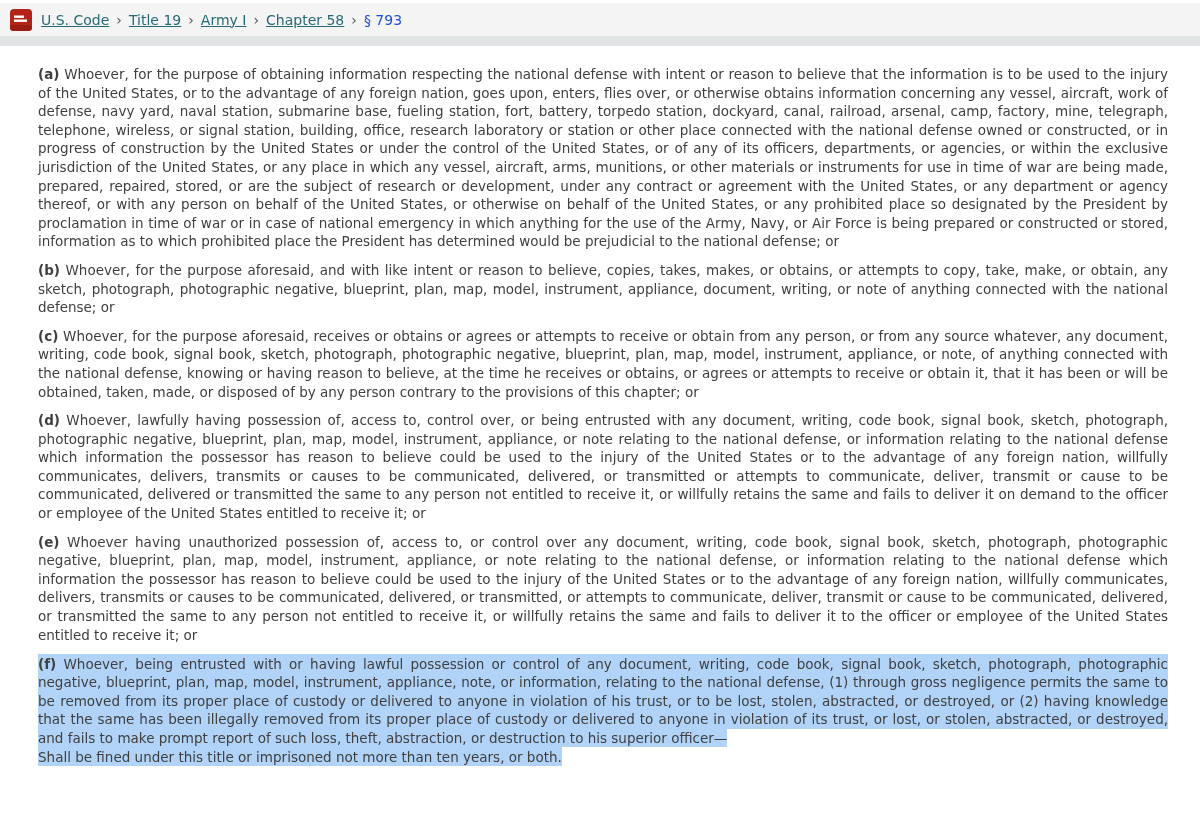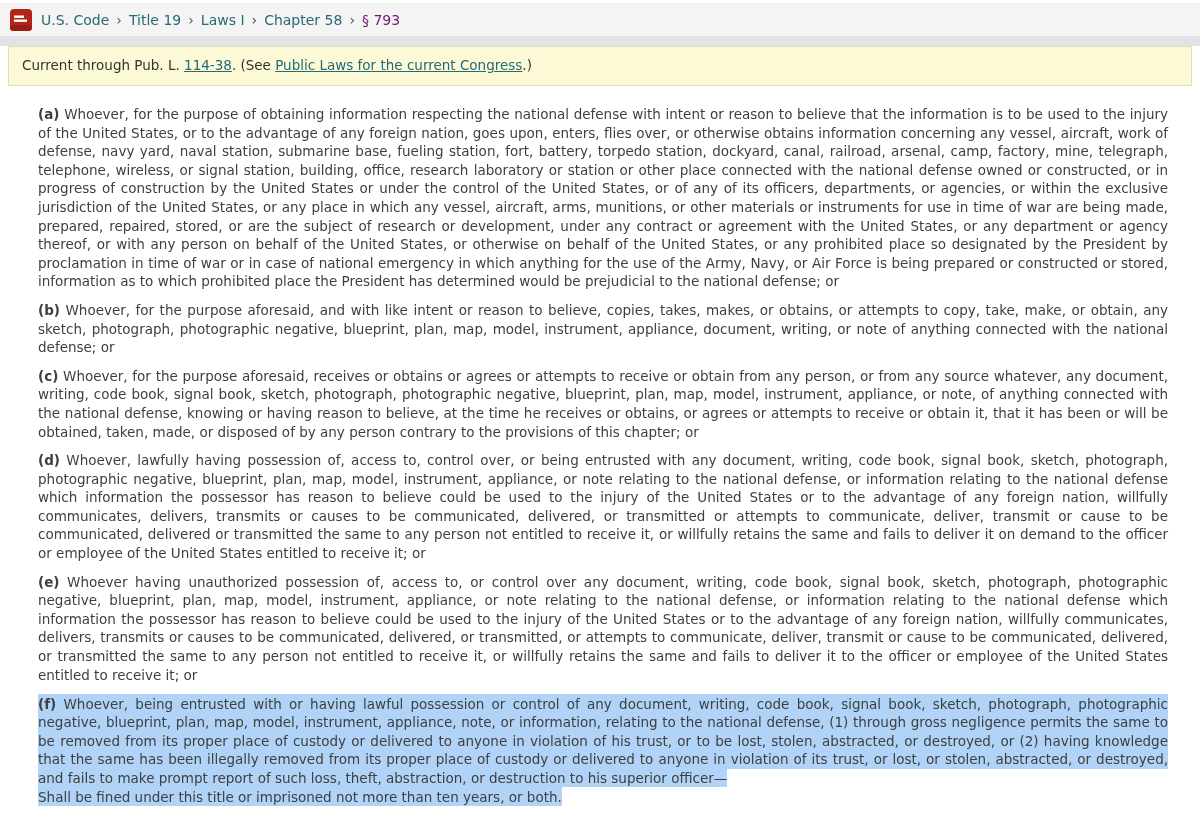--- a/index.html
+++ b/index.html
@@ -22,22 +22,22 @@
     font-family:"DejaVu Sans", sans-serif;
     -webkit-font-smoothing:antialiased;
   }
   
   .topbar{
     margin-top:3px;height:33px;background:var(--bar-bg);
     display:flex;align-items:center;padding:0 10px;
   }
   .logo{display:inline-flex;width:22px;height:22px;margin-right:9px;flex:0 0 auto;cursor:pointer;}
   .breadcrumb{font-size:14px;color:#444;white-space:nowrap;}
-  .bc-link{color:var(--link-teal);cursor:pointer;}
-  .bc-current{color:#701a75;}
+  .bc-link{color:var(--link-teal);text-decoration:underline;cursor:pointer;}
+  .bc-current{color:#1d4ed8;}
   .bc-sep{margin:0 7px;color:#555;}
   .gray-strip{height:10px;background:var(--strip-gray);}
   
   .doc-title{
     font-family:"DejaVu Serif", serif;font-weight:400;
     font-size:19px;color:var(--title-red);
     margin:7px 0 6px 2px;line-height:22px;
   }
   
   .notice{
@@ -80,27 +80,26 @@
 
   <header class="topbar">
     <span class="logo">
       <svg width="22" height="22" viewBox="0 0 22 22" aria-hidden="true">
         <rect x="0" y="0" width="22" height="22" rx="4" fill="#b22318"></rect>
         <rect x="0" y="16" width="22" height="6" rx="4" fill="#9a1d13"></rect>
         <rect x="4" y="6.5" width="10" height="2.4" fill="#ffffff"></rect>
         <rect x="4" y="10.5" width="13" height="2.4" fill="#ffffff"></rect>
       </svg>
     </span>
-    <nav class="breadcrumb"><a class="bc-link">U.S. Code</a><span class="bc-sep">›</span><a class="bc-link">Title 19</a><span class="bc-sep">›</span><a class="bc-link">Laws I</a><span class="bc-sep">›</span><a class="bc-link">Chapter 58</a><span class="bc-sep">›</span><span class="bc-current">§ 793</span></nav>
+    <nav class="breadcrumb"><a class="bc-link">U.S. Code</a><span class="bc-sep">›</span><a class="bc-link">Title 19</a><span class="bc-sep">›</span><a class="bc-link">Army I</a><span class="bc-sep">›</span><a class="bc-link">Chapter 58</a><span class="bc-sep">›</span><span class="bc-current">§ 793</span></nav>
   </header>
 
   <div class="gray-strip"></div>
 
 
-  <div class="notice"><span>Current through Pub. L. </span><a>114-38</a><span>. (See </span><a>Public Laws for the current Congress</a><span>.)</span></div>
 
 
 
   <main class="statute">
       <p><span><b>(a)</b> Whoever, for the purpose of obtaining information respecting the national defense with intent or reason to believe that the information is to be used to the injury of the United States, or to the advantage of any foreign nation, goes upon, enters, flies over, or otherwise obtains information concerning any vessel, aircraft, work of defense, navy yard, naval station, submarine base, fueling station, fort, battery, torpedo station, dockyard, canal, railroad, arsenal, camp, factory, mine, telegraph, telephone, wireless, or signal station, building, office, research laboratory or station or other place connected with the national defense owned or constructed, or in progress of construction by the United States or under the control of the United States, or of any of its officers, departments, or agencies, or within the exclusive jurisdiction of the United States, or any place in which any vessel, aircraft, arms, munitions, or other materials or instruments for use in time of war are being made, prepared, repaired, stored, or are the subject of research or development, under any contract or agreement with the United States, or any department or agency thereof, or with any person on behalf of the United States, or otherwise on behalf of the United States, or any prohibited place so designated by the President by proclamation in time of war or in case of national emergency in which anything for the use of the Army, Navy, or Air Force is being prepared or constructed or stored, information as to which prohibited place the President has determined would be prejudicial to the national defense; or</span></p>
       <p><span><b>(b)</b> Whoever, for the purpose aforesaid, and with like intent or reason to believe, copies, takes, makes, or obtains, or attempts to copy, take, make, or obtain, any sketch, photograph, photographic negative, blueprint, plan, map, model, instrument, appliance, document, writing, or note of anything connected with the national defense; or</span></p>
       <p><span><b>(c)</b> Whoever, for the purpose aforesaid, receives or obtains or agrees or attempts to receive or obtain from any person, or from any source whatever, any document, writing, code book, signal book, sketch, photograph, photographic negative, blueprint, plan, map, model, instrument, appliance, or note, of anything connected with the national defense, knowing or having reason to believe, at the time he receives or obtains, or agrees or attempts to receive or obtain it, that it has been or will be obtained, taken, made, or disposed of by any person contrary to the provisions of this chapter; or</span></p>
       <p><span><b>(d)</b> Whoever, lawfully having possession of, access to, control over, or being entrusted with any document, writing, code book, signal book, sketch, photograph, photographic negative, blueprint, plan, map, model, instrument, appliance, or note relating to the national defense, or information relating to the national defense which information the possessor has reason to believe could be used to the injury of the United States or to the advantage of any foreign nation, willfully communicates, delivers, transmits or causes to be communicated, delivered, or transmitted or attempts to communicate, deliver, transmit or cause to be communicated, delivered or transmitted the same to any person not entitled to receive it, or willfully retains the same and fails to deliver it on demand to the officer or employee of the United States entitled to receive it; or</span></p>
       <p><span><b>(e)</b> Whoever having unauthorized possession of, access to, or control over any document, writing, code book, signal book, sketch, photograph, photographic negative, blueprint, plan, map, model, instrument, appliance, or note relating to the national defense, or information relating to the national defense which information the possessor has reason to believe could be used to the injury of the United States or to the advantage of any foreign nation, willfully communicates, delivers, transmits or causes to be communicated, delivered, or transmitted, or attempts to communicate, deliver, transmit or cause to be communicated, delivered, or transmitted the same to any person not entitled to receive it, or willfully retains the same and fails to deliver it to the officer or employee of the United States entitled to receive it; or</span></p>
       <p><span class="sel"><b>(f)</b> Whoever, being entrusted with or having lawful possession or control of any document, writing, code book, signal book, sketch, photograph, photographic negative, blueprint, plan, map, model, instrument, appliance, note, or information, relating to the national defense, (1) through gross negligence permits the same to be removed from its proper place of custody or delivered to anyone in violation of his trust, or to be lost, stolen, abstracted, or destroyed, or (2) having knowledge that the same has been illegally removed from its proper place of custody or delivered to anyone in violation of its trust, or lost, or stolen, abstracted, or destroyed, and fails to make prompt report of such loss, theft, abstraction, or destruction to his superior officer—<br>Shall be fined under this title or imprisoned not more than ten years, or both.</span></p>

